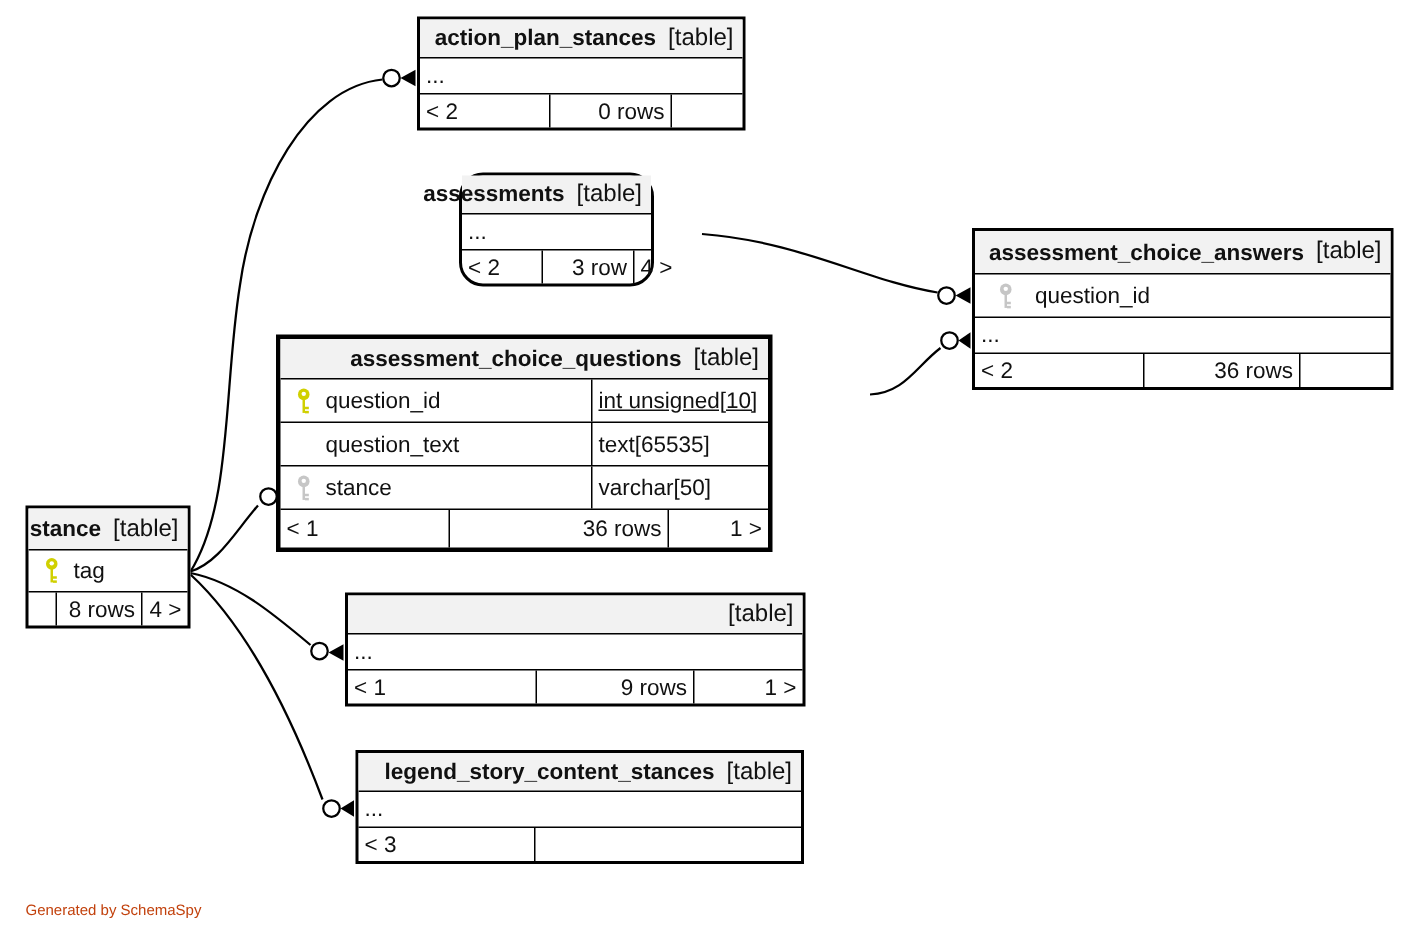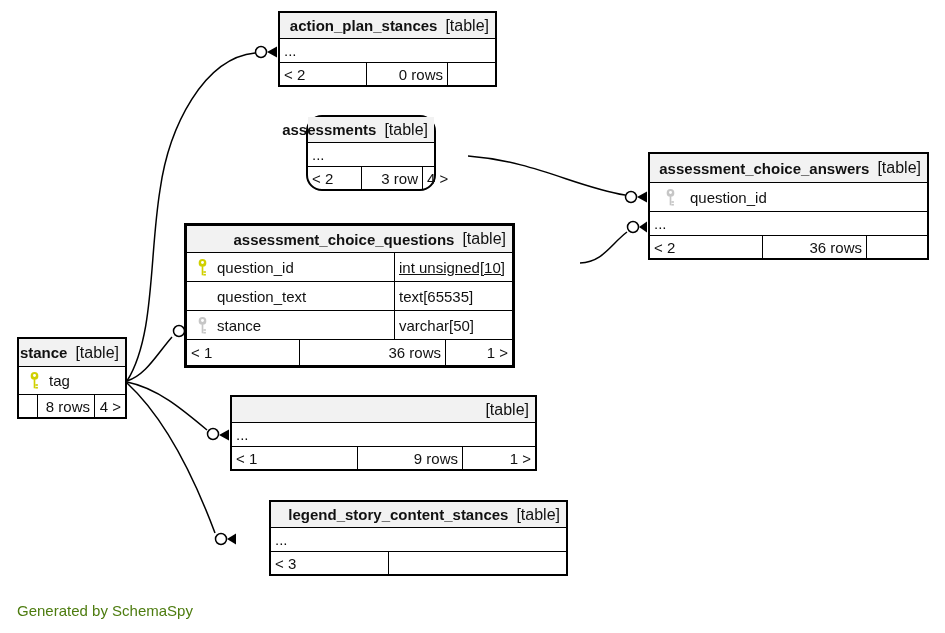--- a/index.html
+++ b/index.html
@@ -26,21 +26,21 @@
   .type-cell { border-left:1.5px solid #000; padding:0 4px; display:flex; align-items:center;
                align-self:stretch; white-space:nowrap; box-sizing:border-box; }
   .ell { padding:0 4px; height:23px; }
 
   .ftr { display:flex; height:22px; align-items:stretch; }
   .fcell { border-right:1.5px solid #000; padding:0 4px; display:flex; align-items:center;
            box-sizing:border-box; white-space:nowrap; flex:none; }
   .fcell:last-child { border-right:none; flex:1; }
   .f-mid, .f-right { justify-content:flex-end; }
 
-  .note { position:absolute; left:17px; top:602px; font-size:15px; color:#4d7c0f; z-index:1; }
+  .note { position:absolute; left:17px; top:602px; font-size:10px; color:#c2410c; z-index:1; }
 </style>
 </head>
 <body>
 
 <svg id="edges" viewBox="0 0 945 633" xmlns="http://www.w3.org/2000/svg">
   <g fill="none" stroke="#000" stroke-width="1.5">
     <path d="M 127,381 C 155,336 149,258 160,190 C 169,126 204,58 255,53"></path>
     <path d="M 127,381 C 146,375 157,354 172,337"></path>
     <path d="M 127,382 C 157,388 182,409 207,430"></path>
     <path d="M 127,383 C 166,419 194,477 215,533"></path>
@@ -208,21 +208,21 @@
   <div class="crow ell">
     <span class="cname">...</span>
   </div>
   <div class="ftr">
     <div class="fcell f-left" style="width:126px;">&lt; 1</div>
     <div class="fcell f-mid" style="width:105px;">9 rows</div>
     <div class="fcell f-right">1 &gt;</div>
   </div>
 </div>
 
-<div class="tbl" style="left:237px; top:500px; width:299px;margin-left:32px;">
+<div class="tbl" style="left:237px; top:500px; width:299px;">
   <div class="hdr">
     <span class="tname">legend_story_content_stances</span>
     <span class="tkind">[table]</span>
   </div>
   <div class="crow ell">
     <span class="cname">...</span>
   </div>
   <div class="ftr">
     <div class="fcell f-left" style="width:118px;">&lt; 3</div>
     <div class="fcell f-right"></div>

